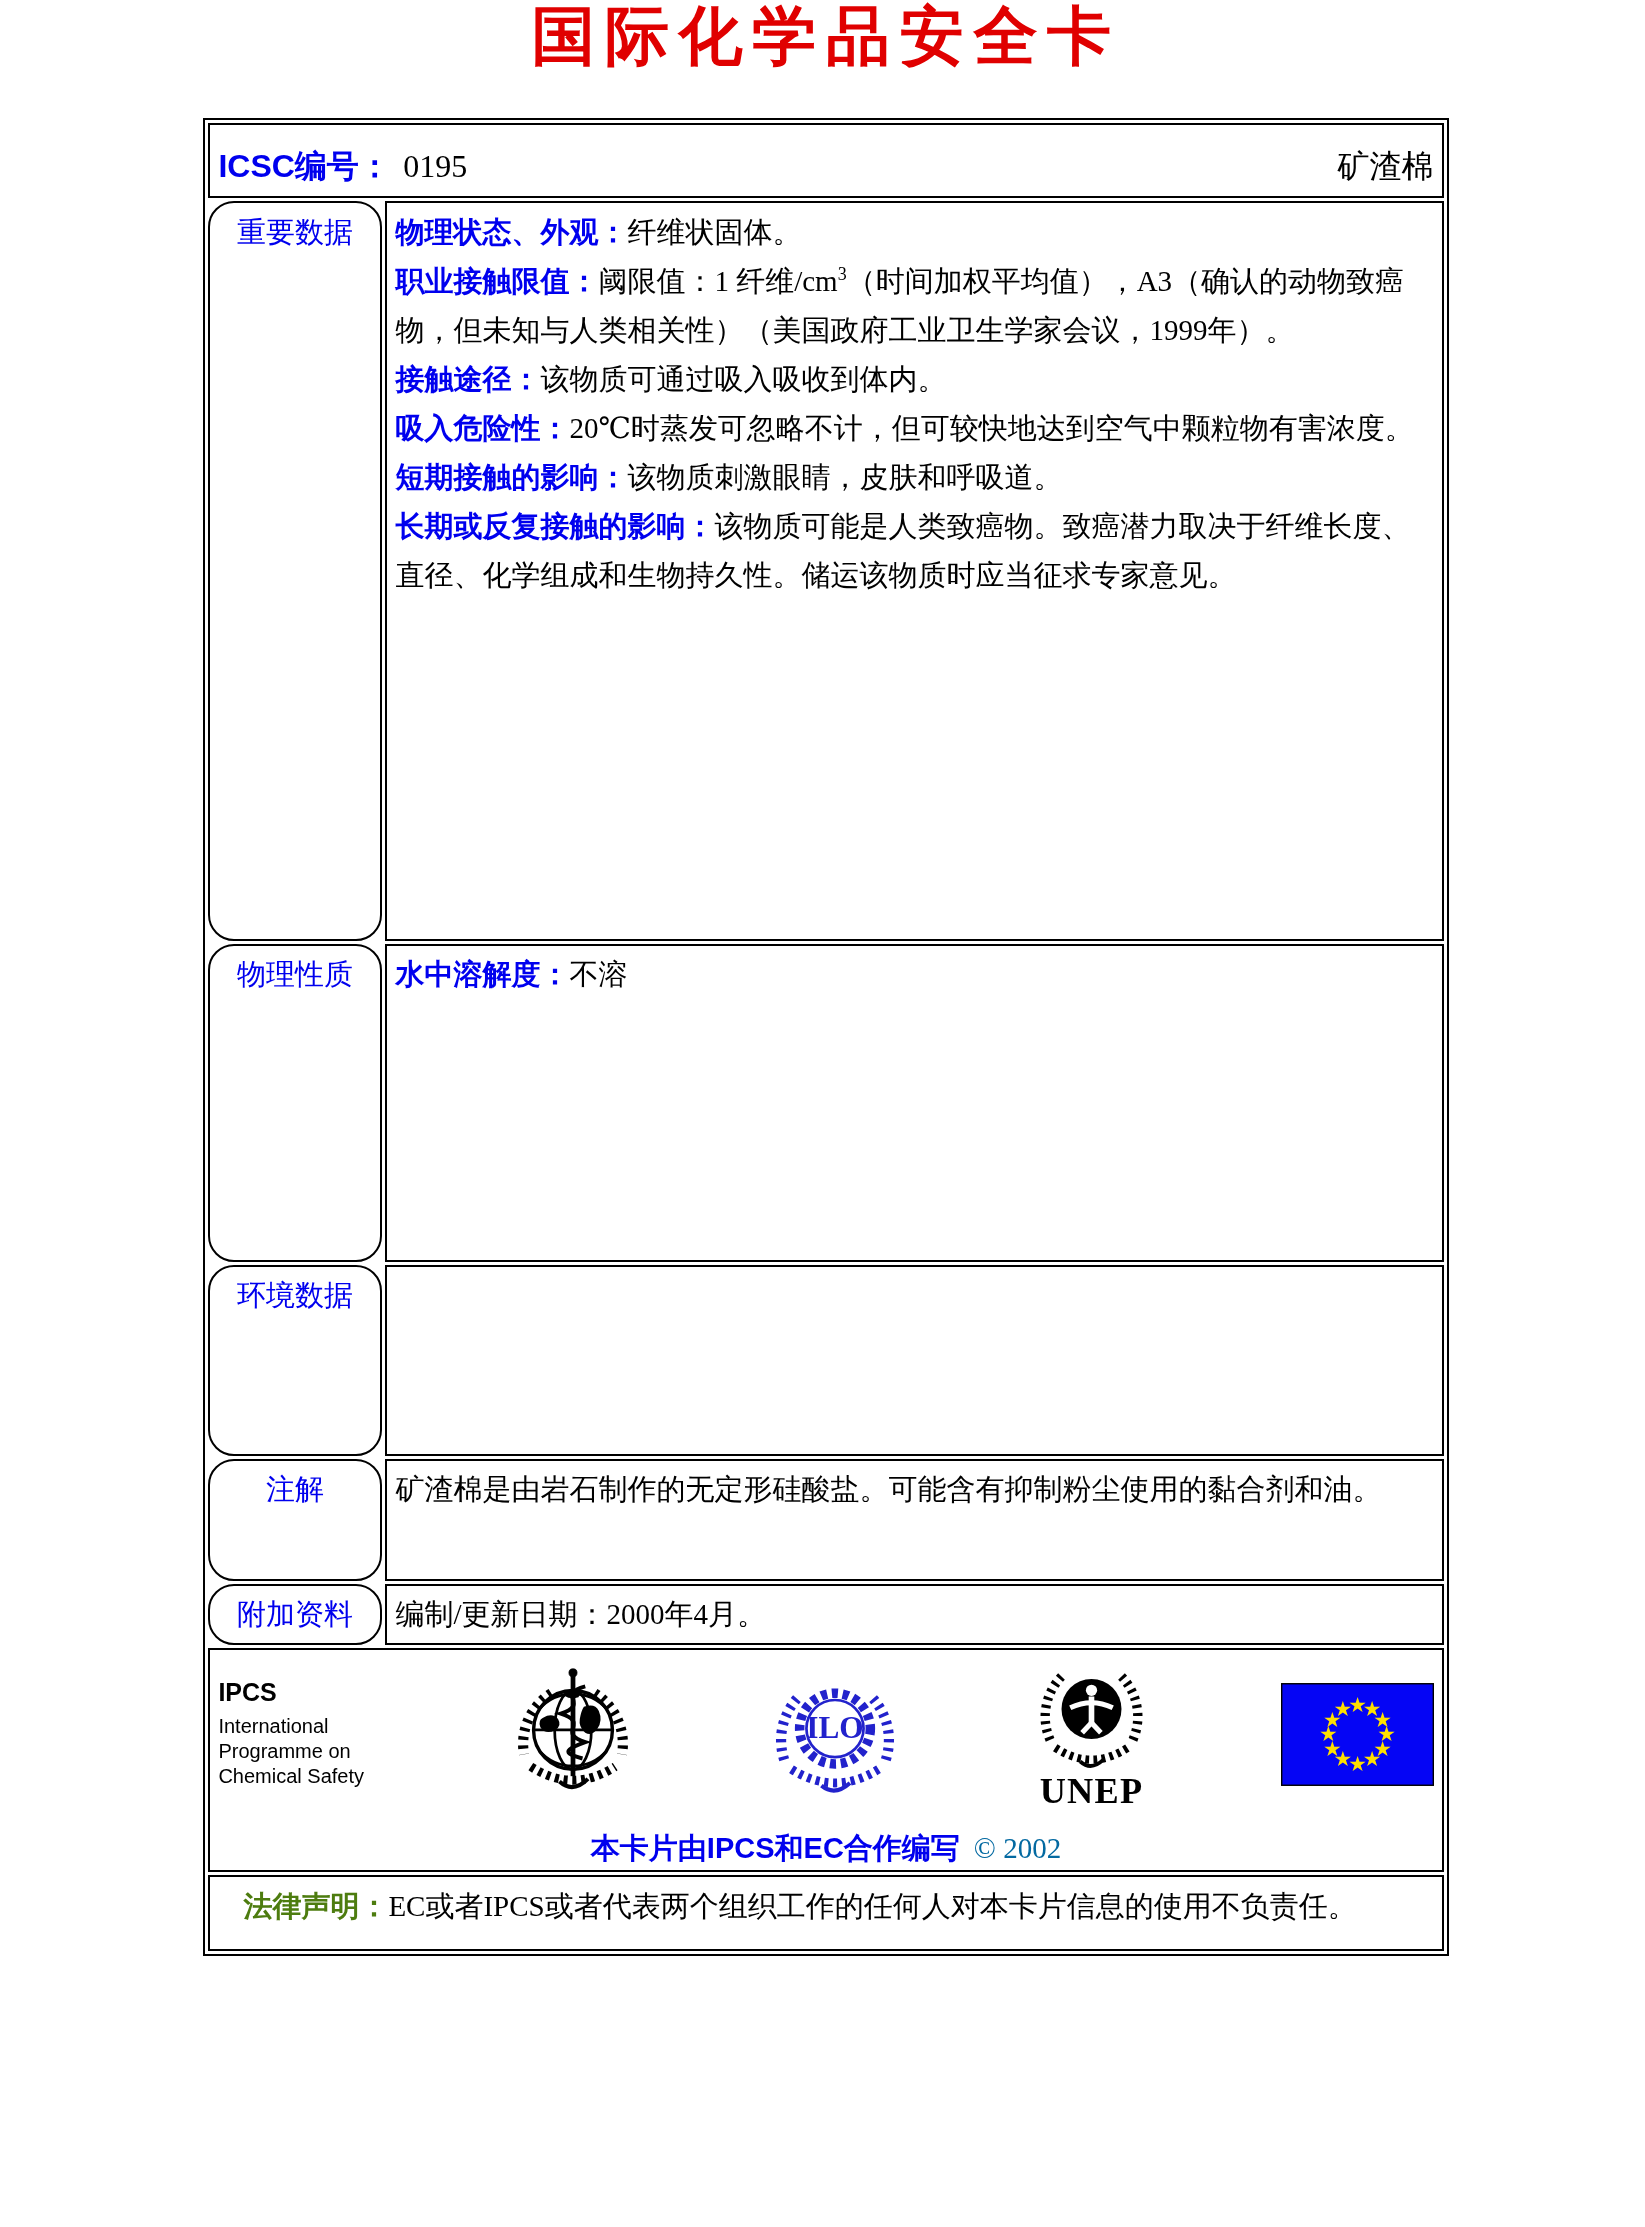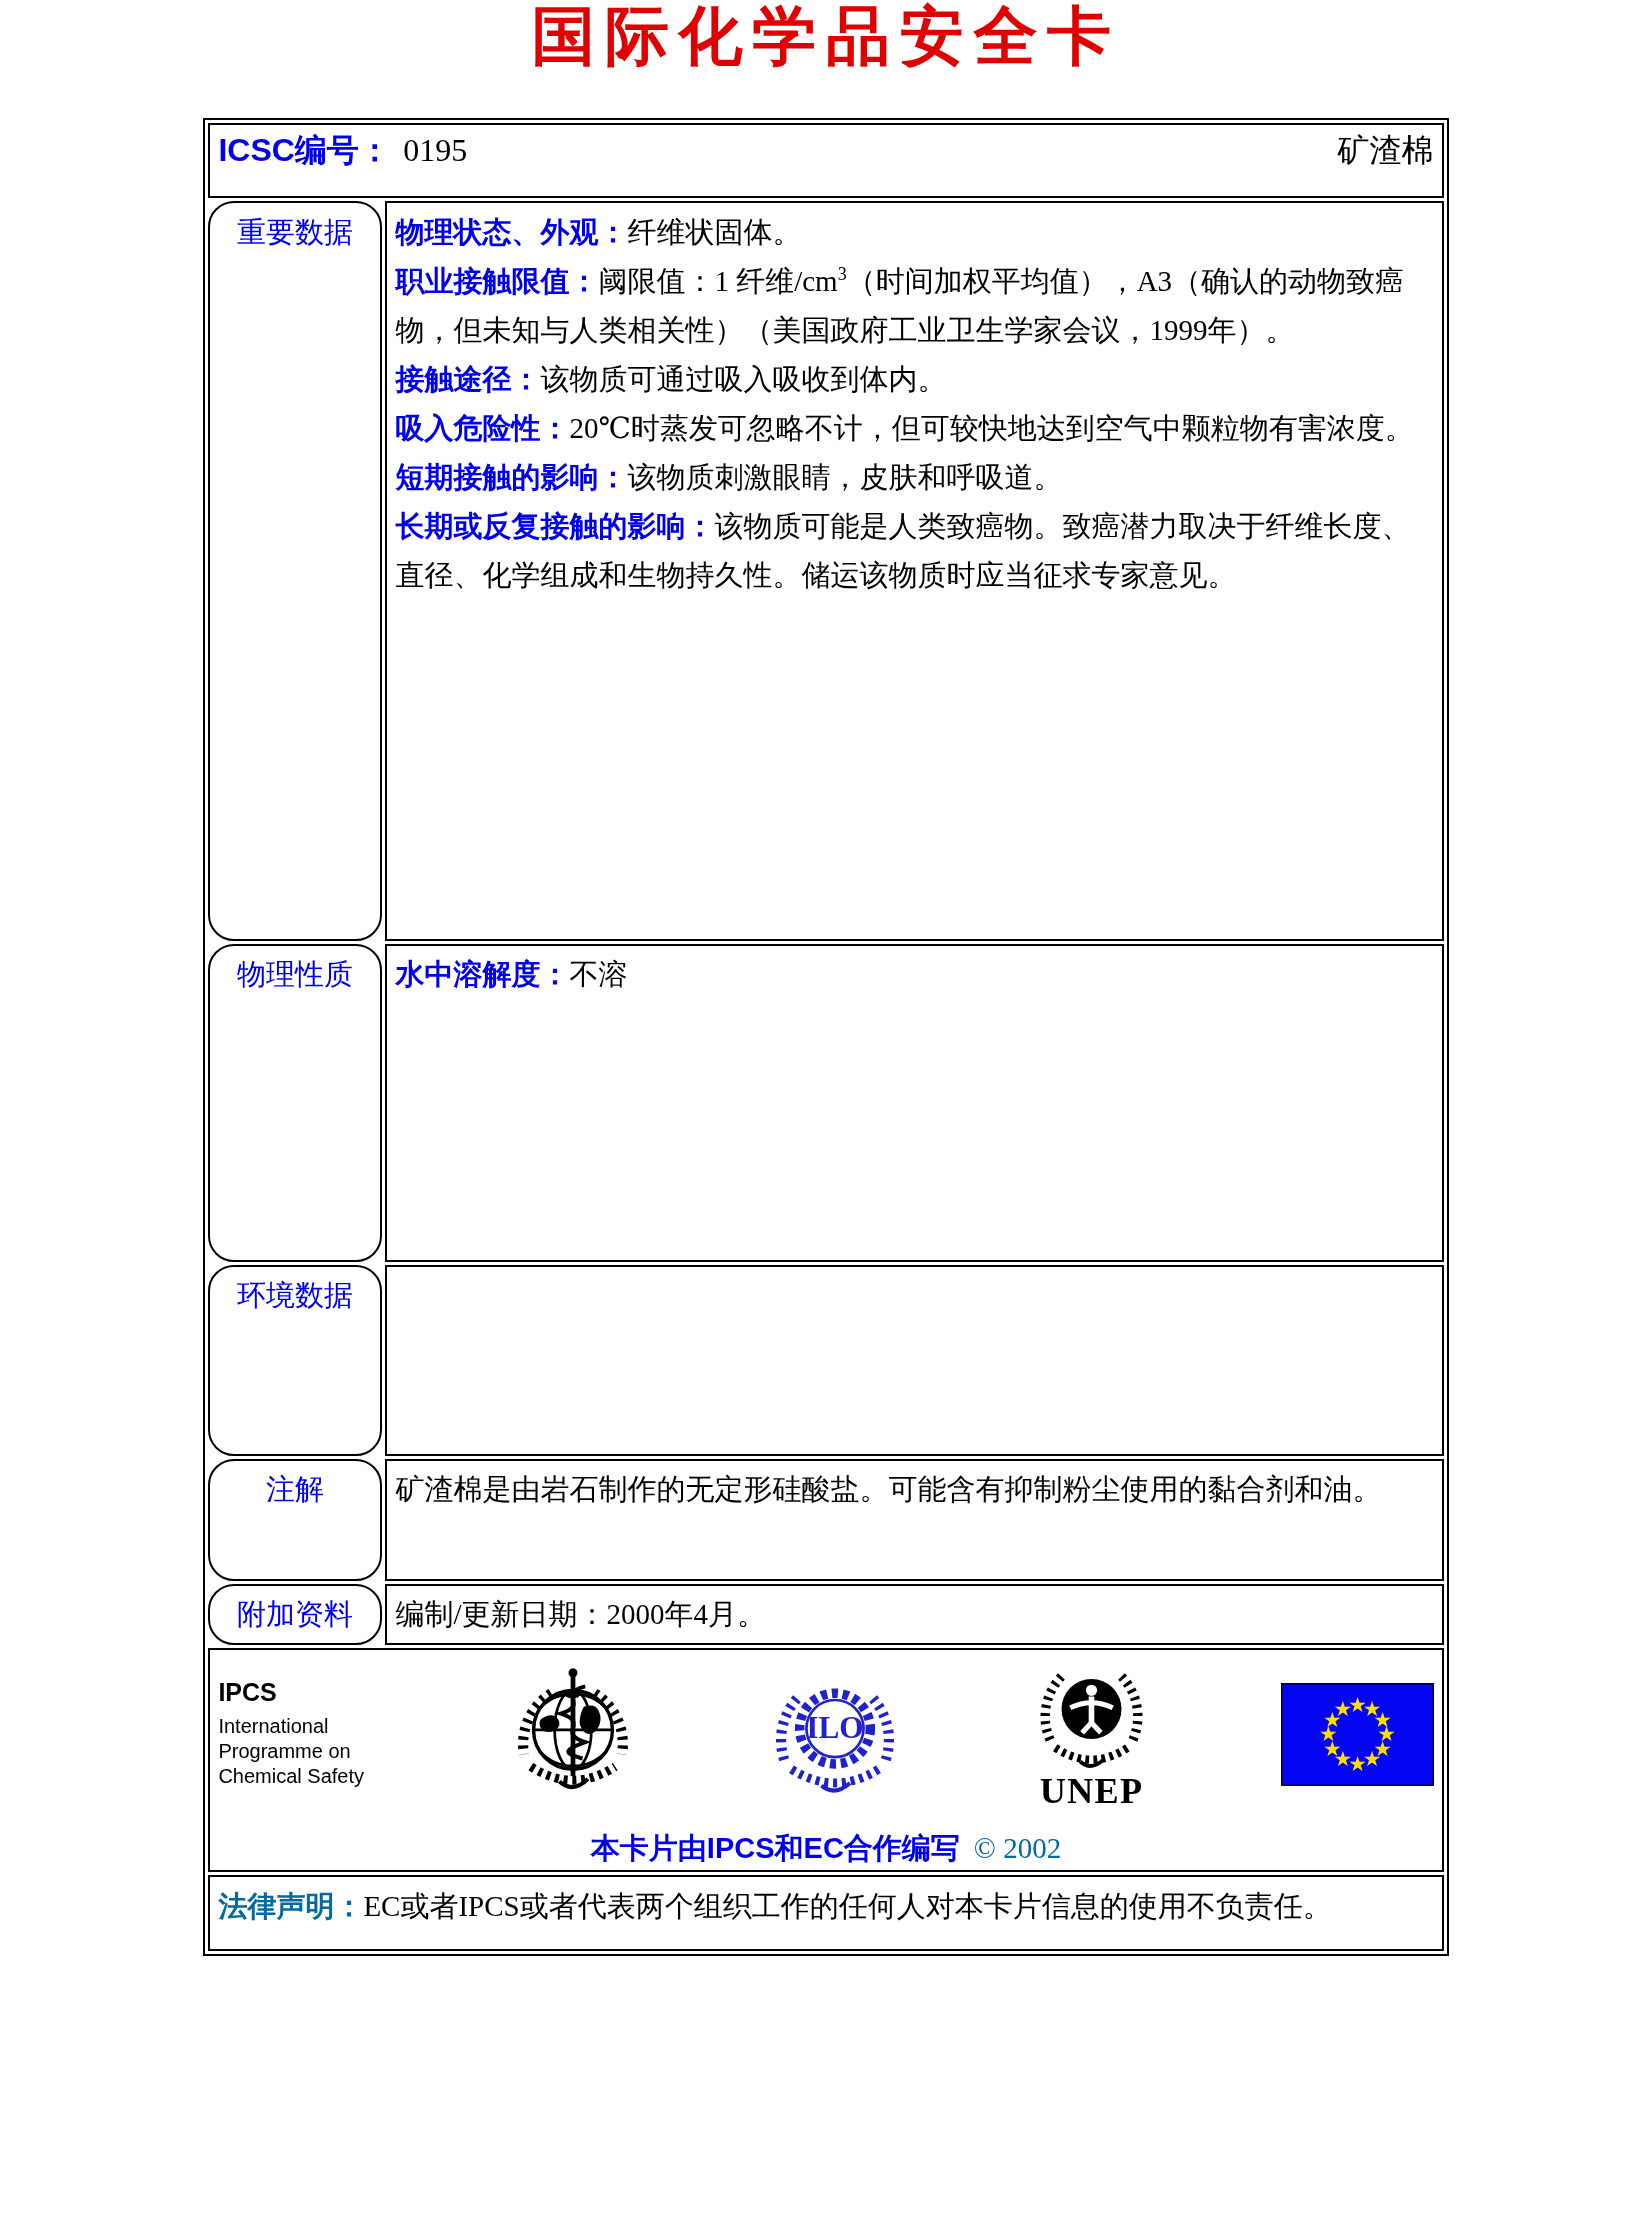--- a/index.html
+++ b/index.html
@@ -36,21 +36,21 @@
     font-family:"Liberation Sans","DejaVu Sans",sans-serif;
     font-size:31px;line-height:39px;
     padding:2.8px 2.8px;
   }
   .blue{color:#0000ee;border-radius:26px;}
   .blab{
     font-family:"Liberation Sans","DejaVu Sans",sans-serif;
     font-weight:bold;color:#0000ee;
   }
   td.icsc-cell{vertical-align:top;padding:7px 9.7px 4.2px 7px;}
-  .icsc-flex{display:flex;justify-content:space-between;align-items:center;}
+  .icsc-flex{display:flex;justify-content:space-between;align-items:center;margin-top:16px;}
   .icsc-left{font-size:32px;line-height:42px;}
   .icsc-left .blab{font-size:32px;}
   .icsc-num{font-family:"Liberation Serif","DejaVu Serif",serif;margin-left:12.5px;}
   .substance{font-size:32px;line-height:42px;}
   p.line{margin:0;padding:0;}
   sup{font-size:0.62em;line-height:0;}
   td.content-cell{padding:2.8px 9.7px 4.2px 7px;}
   td.addinfo-cell{vertical-align:middle;padding:1.4px 9.7px;font-size:28px;line-height:33px;}
   
   td.logos-cell{padding:7px 18px 4.2px 11px;vertical-align:top;}
@@ -70,21 +70,21 @@
     font-family:"Liberation Sans","DejaVu Sans",sans-serif;
     font-weight:bold;color:#0000ee;
   }
   .caption .cap-copy{
     font-family:"Liberation Serif","DejaVu Serif",serif;
     color:#0369a1;margin-left:14px;
   }
   td.legal-cell{vertical-align:middle;padding:2.8px 9.7px;font-size:28px;line-height:36px;}
   .legal-label{
     font-family:Liberation Mono, monospace;
-    font-weight:bold;color:#0369a1;
+    font-weight:bold;color:#4d7c0f;margin-left:25px;
   }
 </style>
 </head>
 <body>
 
 <div class="page-title" style="color:#e00000;">国际化学品安全卡</div>
 
 <table class="card">
   <colgroup>
       <col class="c-label">

